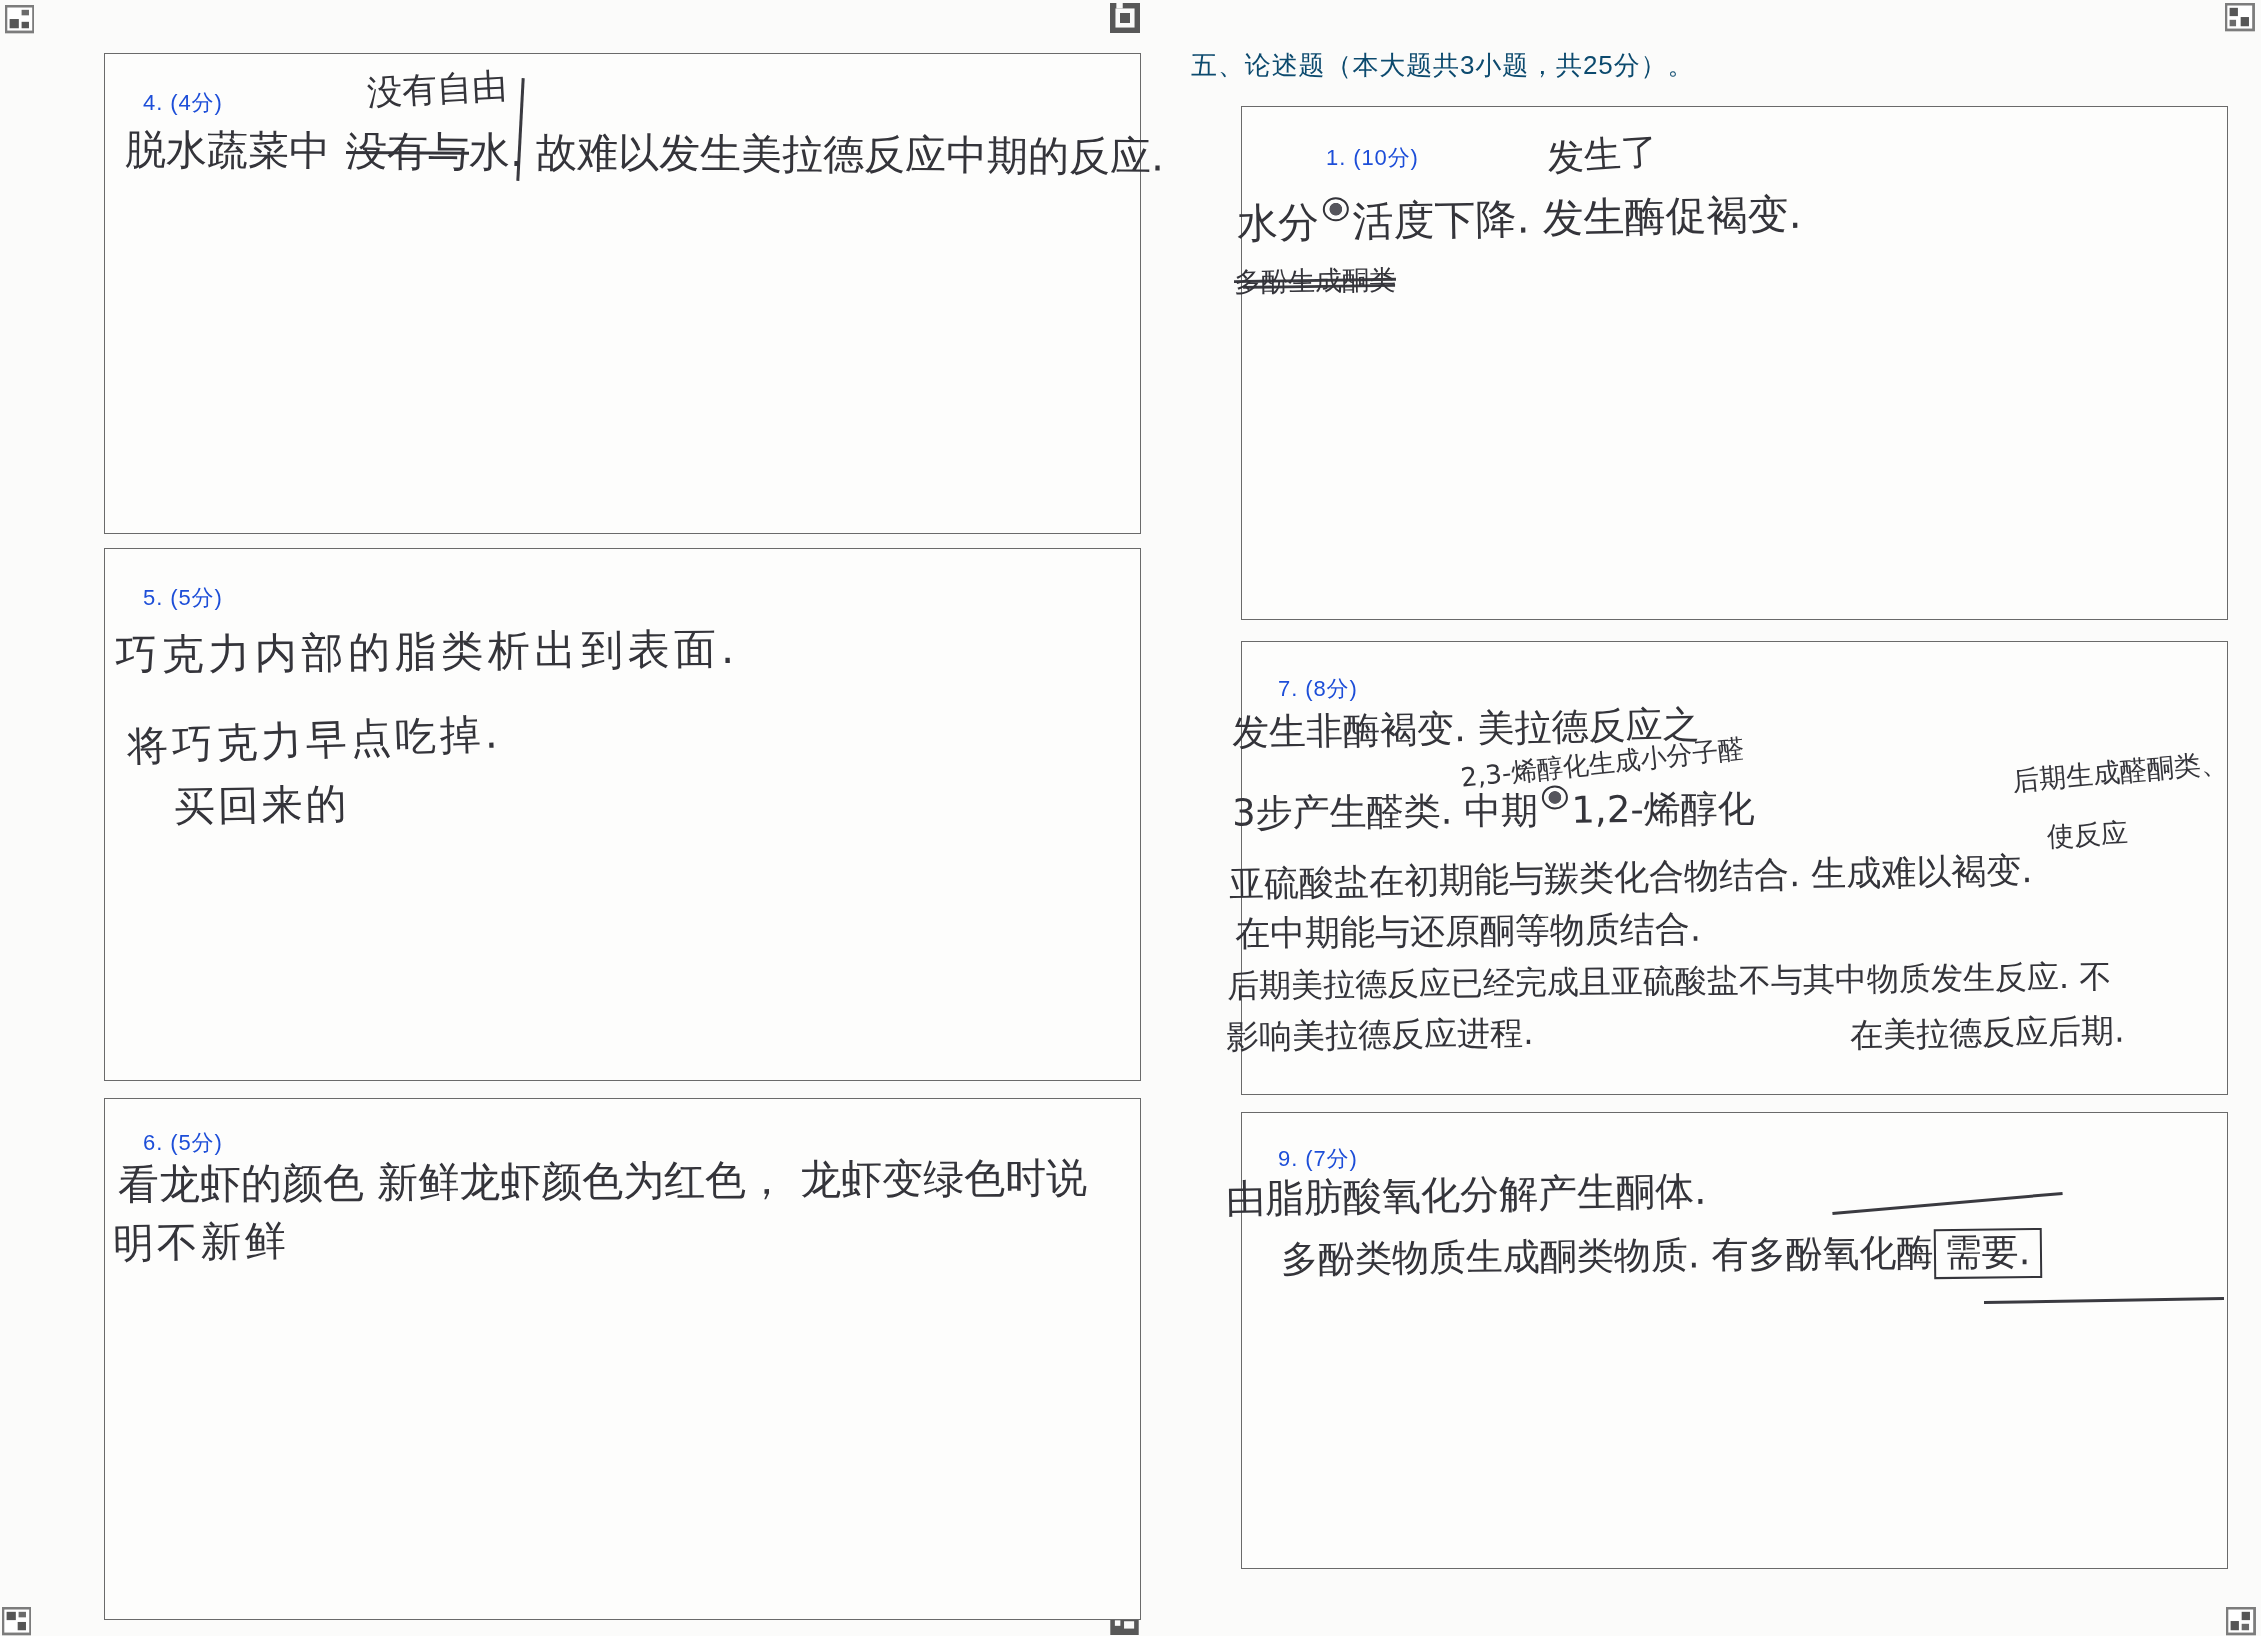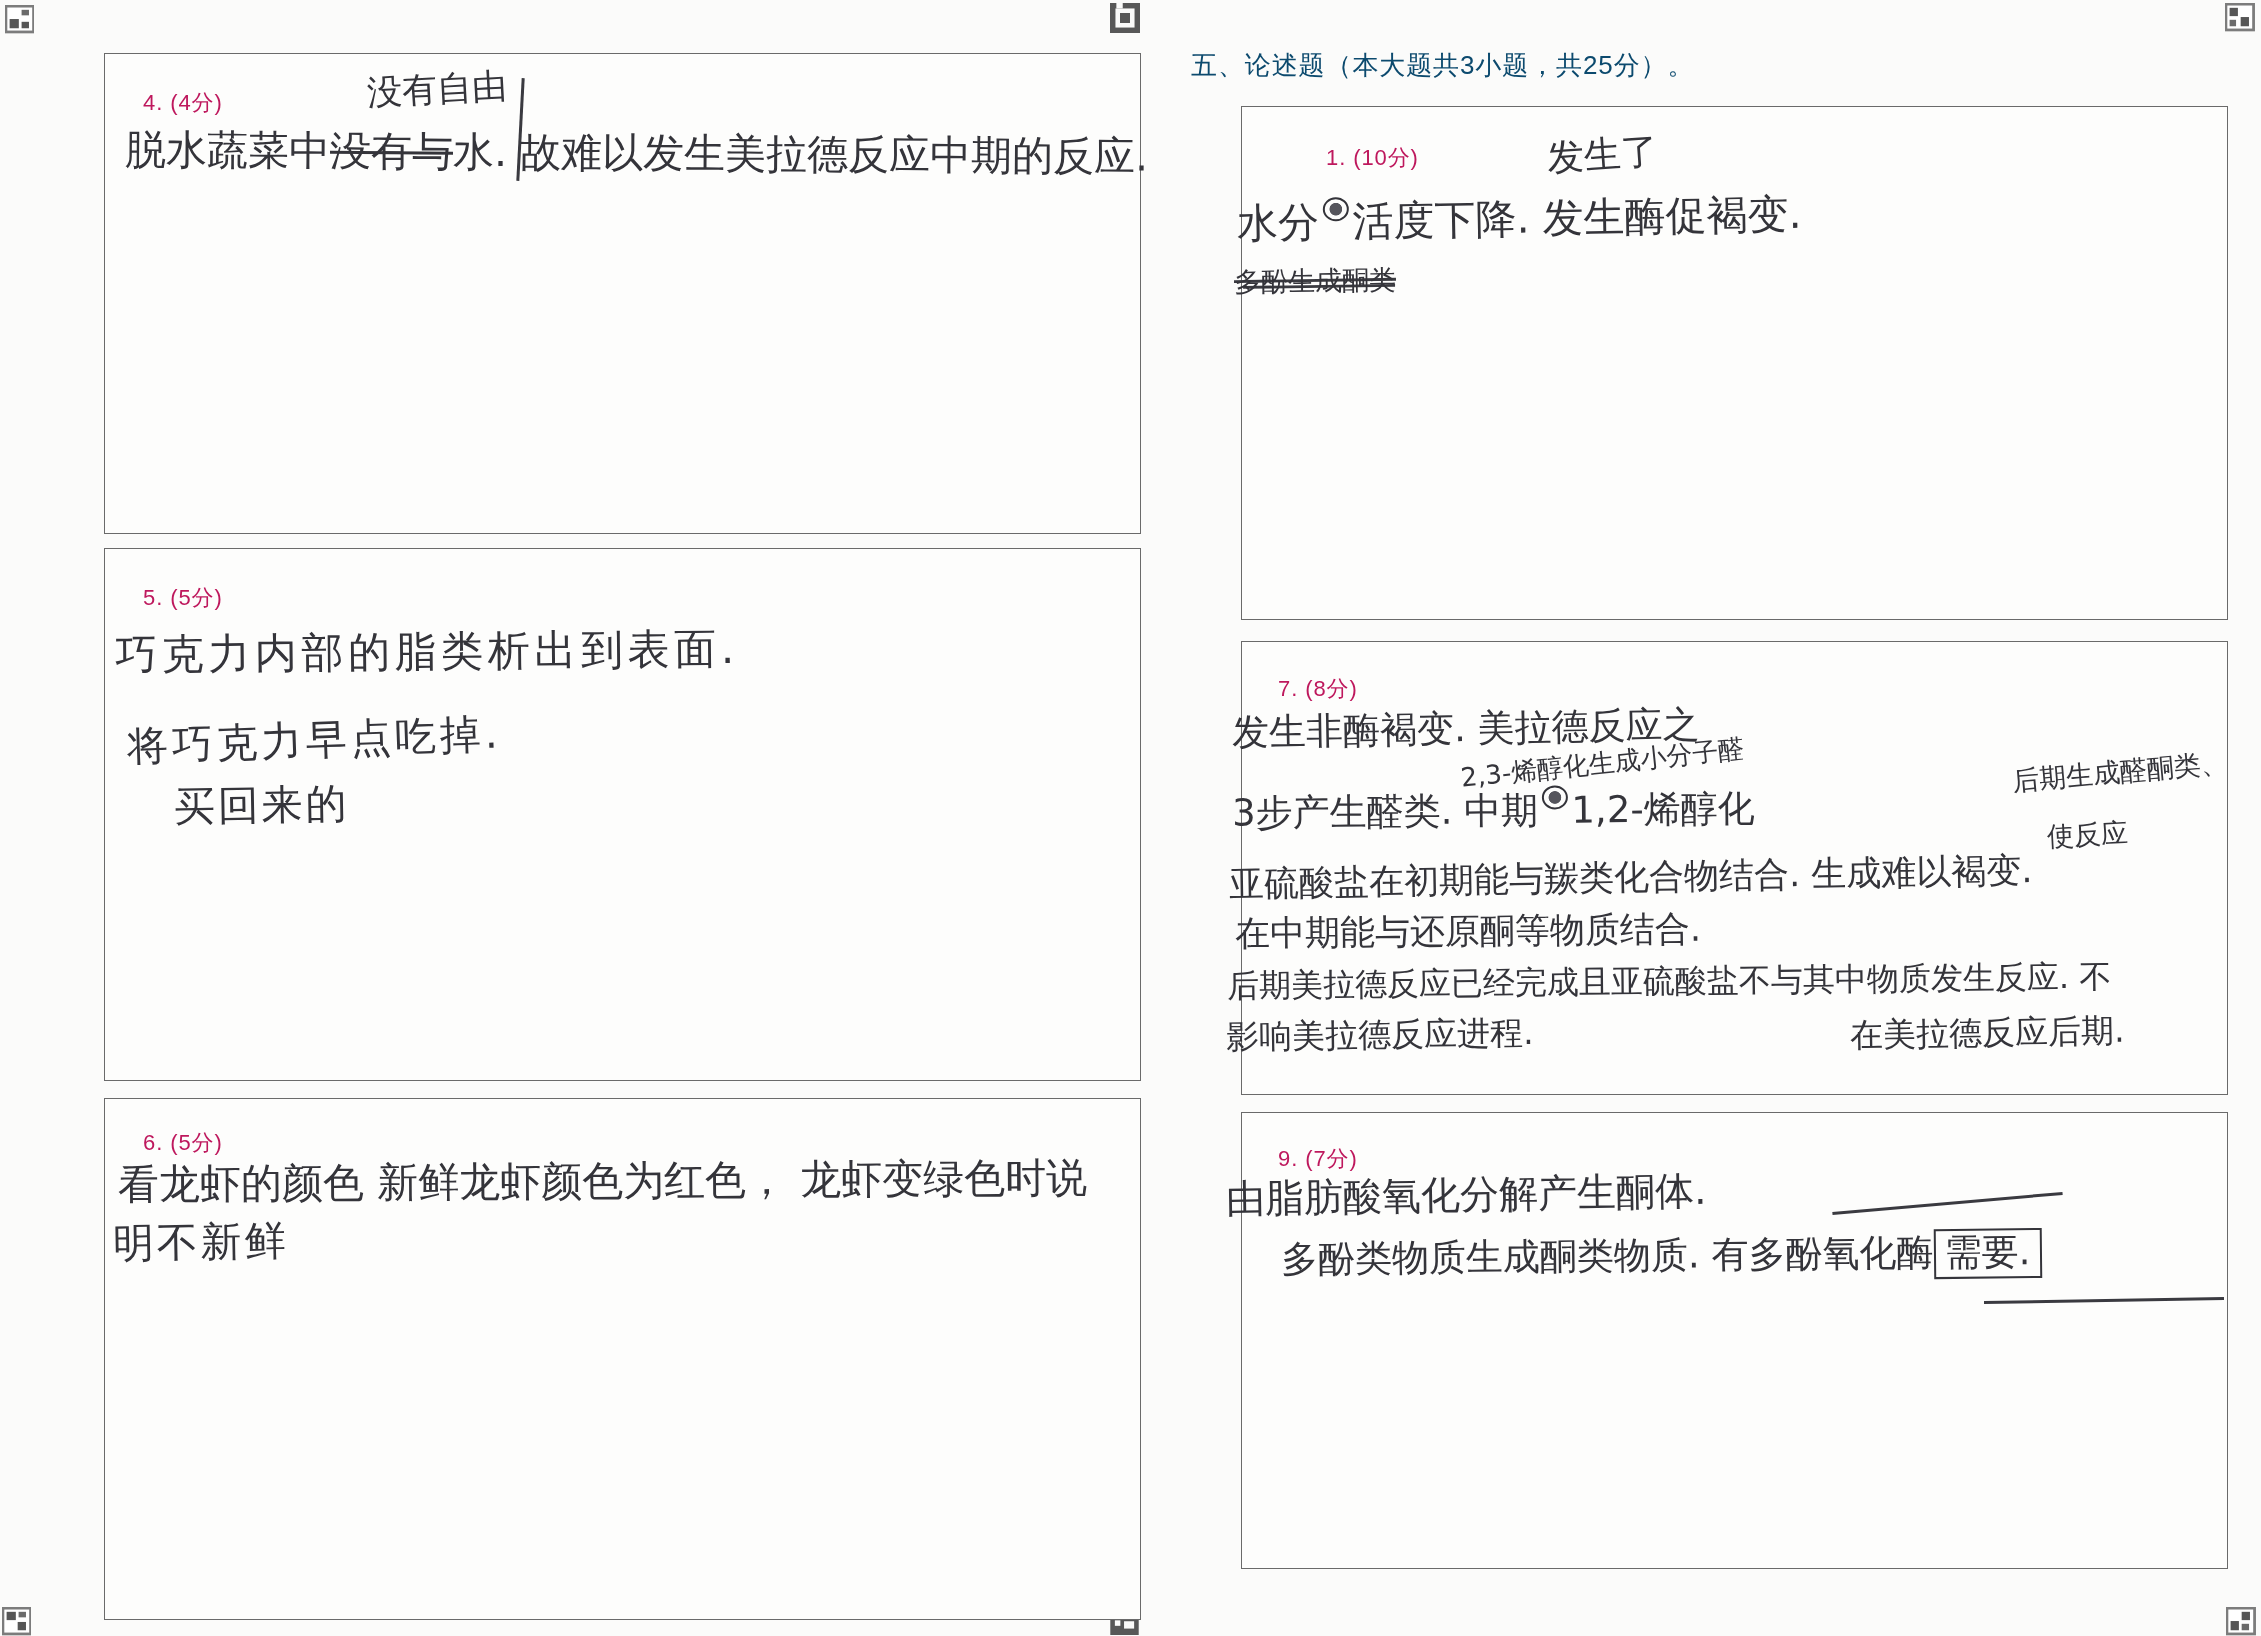--- a/index.html
+++ b/index.html
@@ -11,39 +11,39 @@
   }
   .sheet{position:relative;width:2261px;height:1636px;}
   .answer-box{
     position:absolute;
     background:#fdfdfc;
     border:1.8px solid #6a6a6a;
     box-sizing:border-box;
   }
   .print-label{
     position:absolute;
-    font-size:22px;color:#be185d;
+    font-size:22px;color:#1d4ed8;
     font-family:"Liberation Sans", sans-serif;
     letter-spacing:0.9px;
     text-align:center;
   }
   .section-header{
     position:absolute;
     font-size:26px;color:#0c4a6e;
     font-family:"Liberation Sans", sans-serif;
     letter-spacing:0.9px;
   }
   .hw{
     position:absolute;
     color:#34343a;
     font-family:"DejaVu Sans", sans-serif;
     white-space:nowrap;
     line-height:1.1;
   }
-  .strike1{text-decoration:line-through;text-decoration-thickness:2.8px;}
+  .strike1{text-decoration:line-through;text-decoration-thickness:2.8px;margin-left:16px;}
   .strike2{
     background-image:linear-gradient(#3a3a40,#3a3a40),linear-gradient(#3a3a40,#3a3a40);
     background-size:100% 2.8px,94% 2.8px;
     background-position:0 48%,9.2px 72%;
     background-repeat:no-repeat;
     display:inline-block;
     transform:rotate(-0.8deg);
   }
   .scribble-circle{
     display:inline-block;

